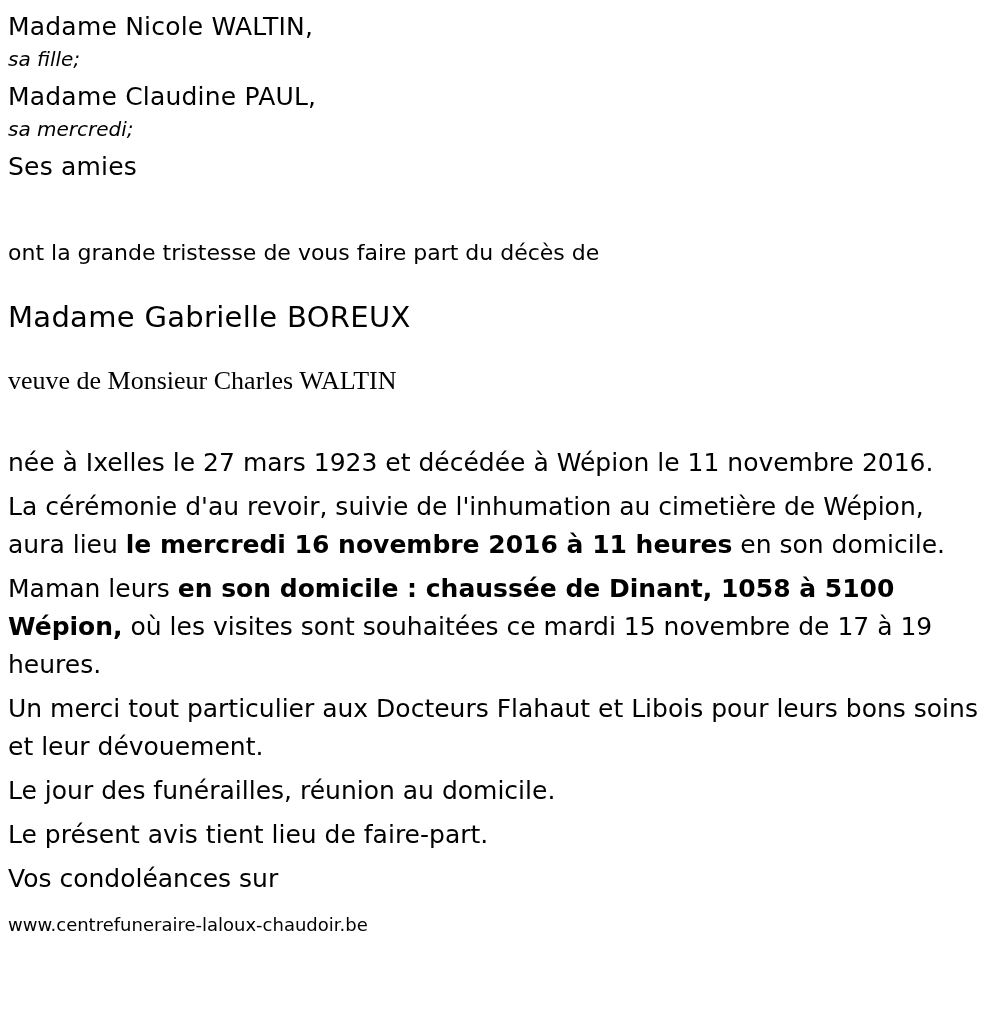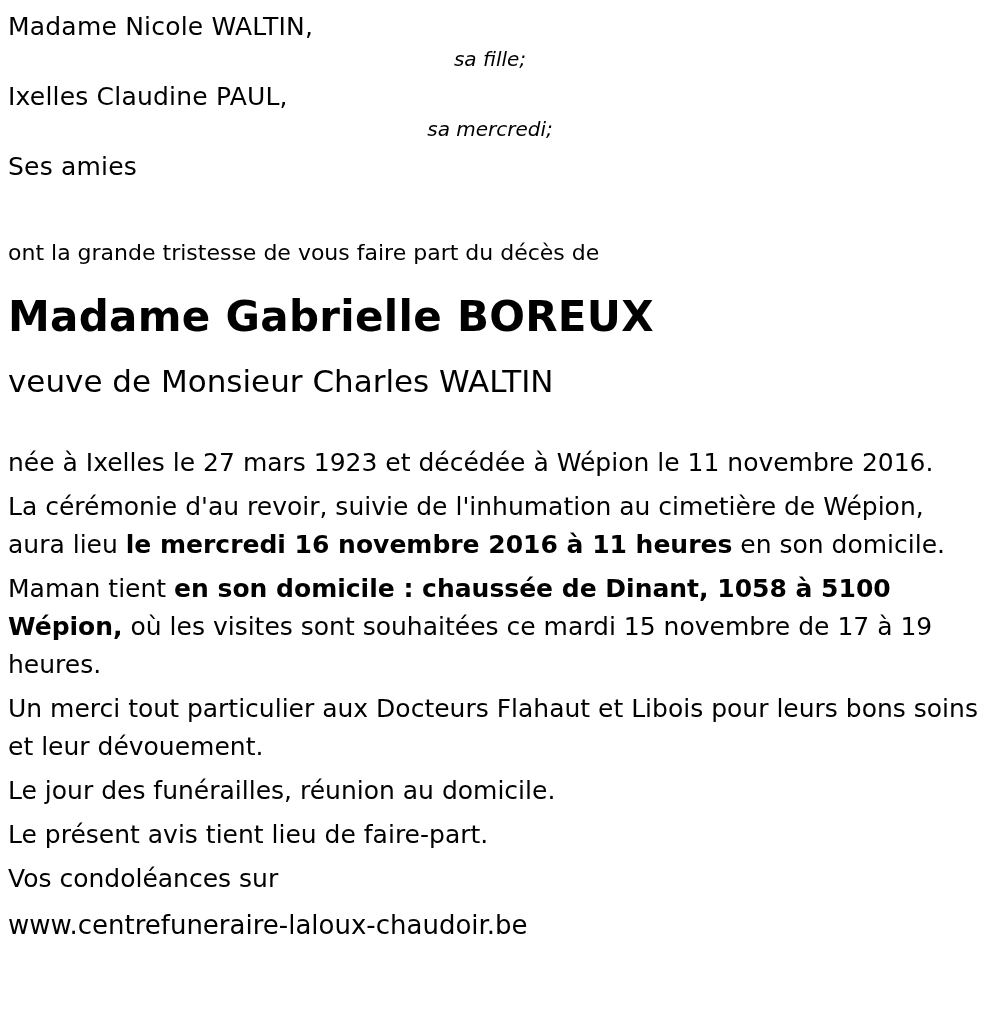--- a/index.html
+++ b/index.html
@@ -25,73 +25,74 @@
   .relation-row {
     position: relative;
     margin-bottom: 6px;
   }
   .name-line {
     font-size: 25px;
     line-height: 34px;
     letter-spacing: 0.2px;
   }
   .relation {
-    text-align: center;
+    text-align: left;
     font-style: italic;
     font-size: 20px;
     line-height: 30px;
     padding-right: 6px;
   }
   .spacer-lg {
     height: 46px;
   }
   .spacer-md {
     height: 26px;
   }
   .intro {
     font-size: 22px;
     line-height: 34px;
   }
   .deceased {
-    font-size: 42px;
-    font-weight: bold;
+    font-size: 29px;
+    font-weight: normal;
     line-height: 42px;
     letter-spacing: 0.3px;
   }
   .widow {
-    font-size: 31px;
+    font-size: 26px;
     line-height: 34px;
+    font-family: Liberation Serif, serif;
   }
   .para {
     font-size: 25px;
     line-height: 38px;
     margin-bottom: 6px;
     max-width: 975px;
   }
   .para b {
     font-weight: bold;
   }
   .url {
-    font-size: 26px;
+    font-size: 18px;
     line-height: 38px;
     margin-top: 8px;
   }
 </style>
 </head>
 <body>
 
 <div class="page">
 
   <div class="relation-row">
     <div class="name-line">Madame Nicole WALTIN,</div>
     <div class="relation">sa fille;</div>
   </div>
 
   <div class="relation-row">
-    <div class="name-line">Ixelles Claudine PAUL,</div>
+    <div class="name-line">Madame Claudine PAUL,</div>
     <div class="relation">sa mercredi;</div>
   </div>
 
   <div class="relation-row">
     <div class="name-line">Ses amies</div>
   </div>
 
   <div class="spacer-lg"></div>
 
   <div class="intro">ont la grande tristesse de vous faire part du décès de</div>
@@ -106,21 +107,21 @@
 
   <div class="spacer-lg"></div>
 
   <div class="para">née à Ixelles le 27 mars 1923 et décédée à Wépion le 11 novembre 2016.</div>
 
   <div class="para">
     <span>La cérémonie d'au revoir, suivie de l'inhumation au cimetière de Wépion, aura lieu </span><b>le mercredi 16 novembre 2016 à 11 heures</b><span> en son domicile.</span>
   </div>
 
   <div class="para">
-    <span>Maman tient </span><b>en son domicile : chaussée de Dinant, 1058 à 5100 Wépion,</b><span> où les visites sont souhaitées ce mardi 15 novembre de 17 à 19 heures.</span>
+    <span>Maman leurs </span><b>en son domicile : chaussée de Dinant, 1058 à 5100 Wépion,</b><span> où les visites sont souhaitées ce mardi 15 novembre de 17 à 19 heures.</span>
   </div>
 
   <div class="para">Un merci tout particulier aux Docteurs Flahaut et Libois pour leurs bons soins et leur dévouement.</div>
 
   <div class="para">Le jour des funérailles, réunion au domicile.</div>
 
   <div class="para">Le présent avis tient lieu de faire-part.</div>
 
   <div class="para">Vos condoléances sur</div>
 

